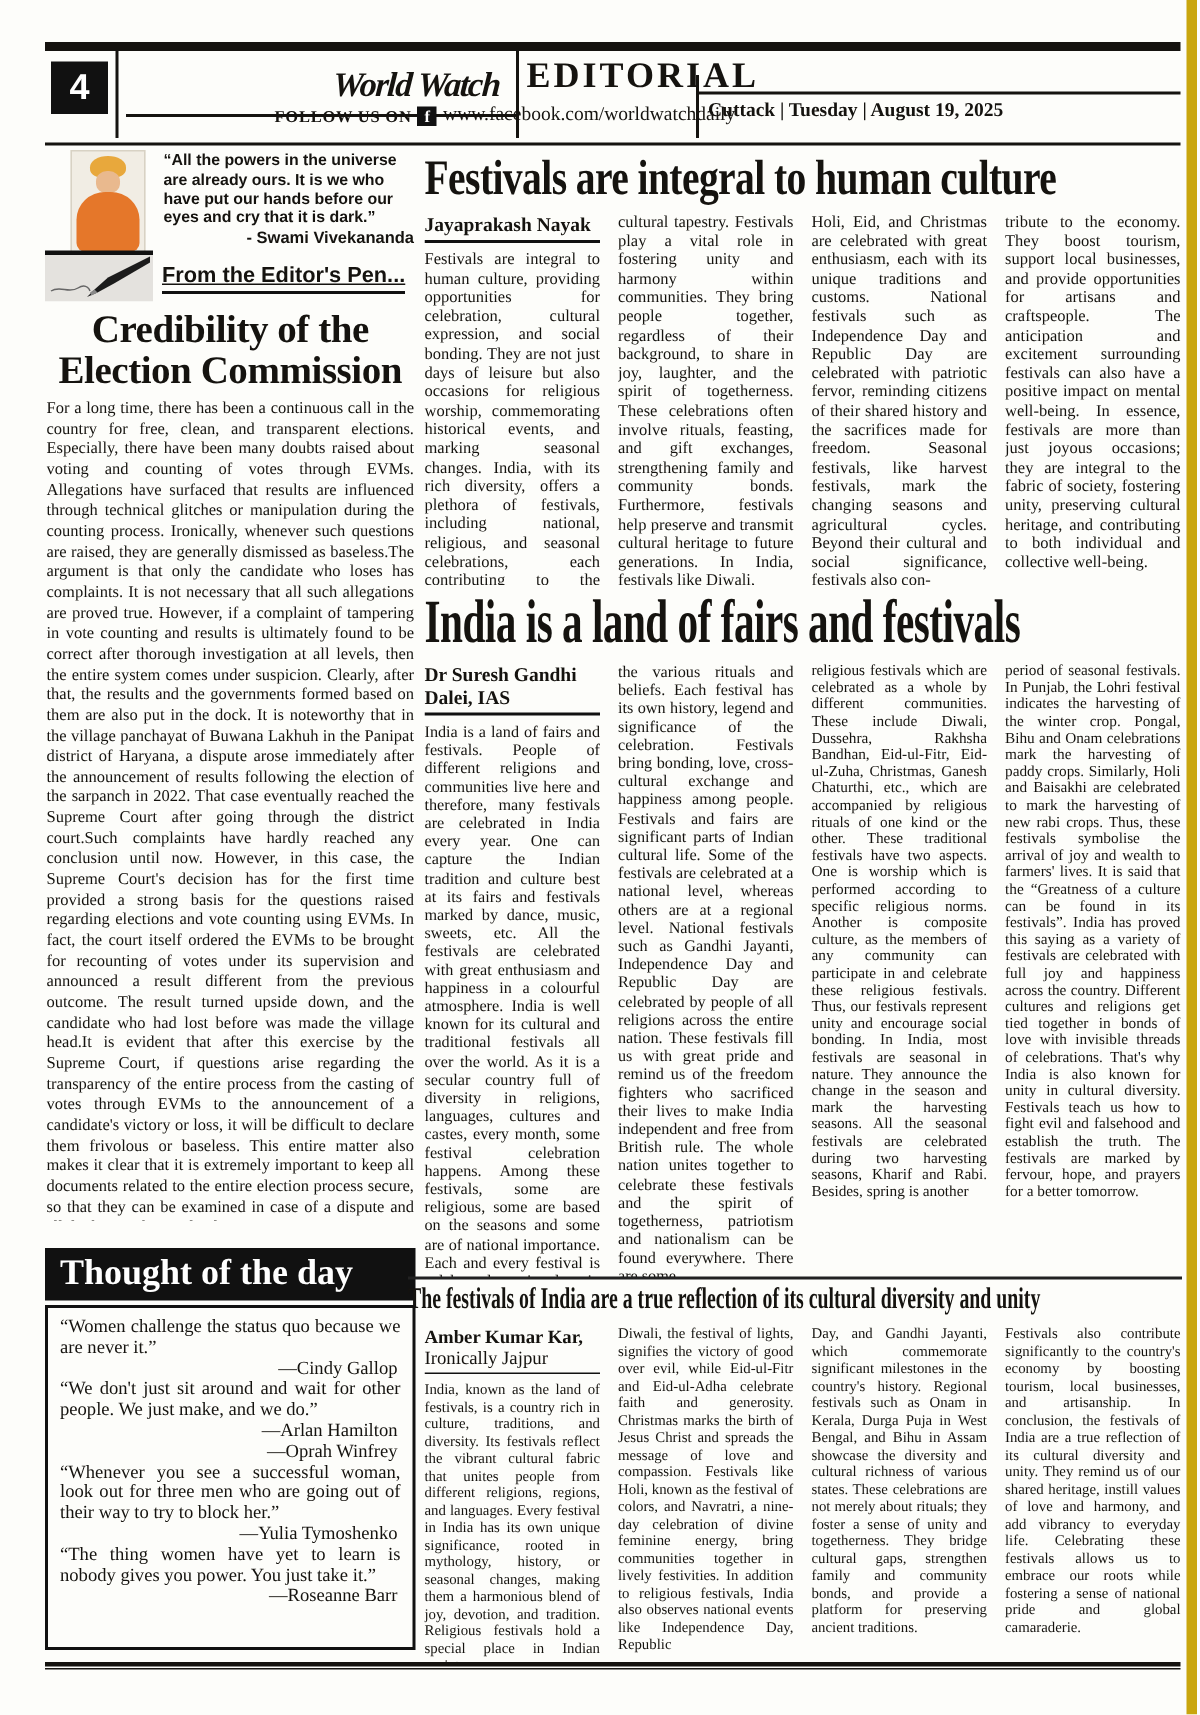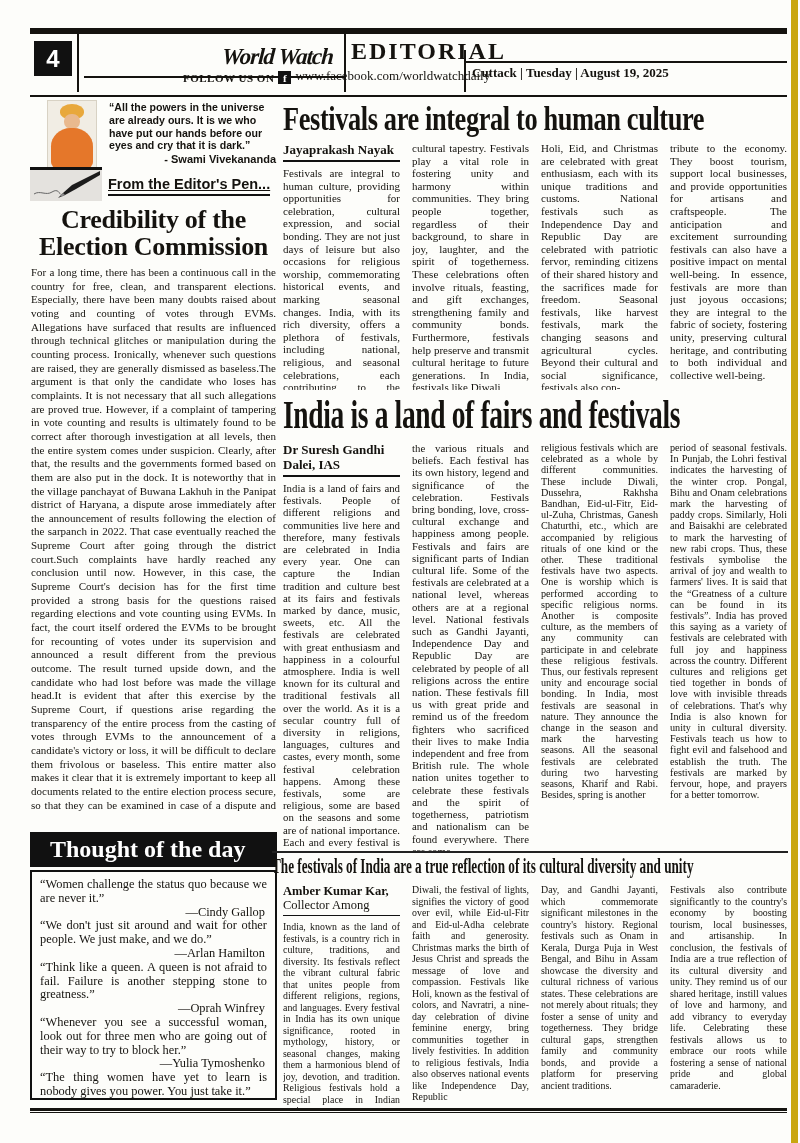--- a/index.html
+++ b/index.html
@@ -49,21 +49,21 @@
   .pen-img svg{display:block;}
   .pen-label{position:absolute;left:108px;top:176px;font-family:"Liberation Sans",sans-serif;
     font-weight:bold;font-size:14.5px;border-bottom:2.5px solid #111;padding-bottom:2px;white-space:nowrap;text-decoration:underline;}
   
   .ed-title{position:absolute;left:30px;top:206px;width:247px;text-align:center;
     font-weight:bold;font-size:26px;line-height:27px;letter-spacing:-.3px;}
   .ed-body{position:absolute;left:31px;top:266px;width:245px;height:548px;overflow:hidden;
     font-size:11px;line-height:13.65px;text-align:justify;}
   
   .thought-header{position:absolute;left:30px;top:832px;width:247px;height:35px;background:#111;
-    color:#fff;font-weight:bold;font-size:24px;line-height:35px;padding-left:20px;box-sizing:border-box;}
+    color:#fff;font-weight:bold;font-size:24px;line-height:35px;padding-left:10px;box-sizing:border-box;}
   .thought-box{position:absolute;left:30px;top:870px;width:247px;height:230px;box-sizing:border-box;
     border:2px solid #111;padding:6px 8px;overflow:hidden;}
   .tq-text{font-size:12.4px;line-height:13.8px;text-align:justify;}
   .tq-author{font-size:12.4px;line-height:13.8px;text-align:right;padding-right:2px;}
   
   .headline{position:absolute;left:283px;width:505px;overflow:hidden;white-space:nowrap;}
   .headline span{display:inline-block;font-weight:bold;transform-origin:0 50%;letter-spacing:-.5px;}
   .h1{top:101px;height:40px;}
   .h1 span{font-size:33px;transform:scaleX(.80);}
   .h2{top:390px;height:48px;text-align:right;}
@@ -139,21 +139,20 @@
   <div class="thought-box">
     <div>
       <div class="tq-text">“Women challenge the status quo because we are never it.”</div>
       <div class="tq-author">—Cindy Gallop</div>
     </div>
     <div>
       <div class="tq-text">“We don't just sit around and wait for other people. We just make, and we do.”</div>
       <div class="tq-author">—Arlan Hamilton</div>
     </div>
     <div>
-      <div class="tq-text">“Think like a queen. A queen is not afraid to fail. Failure is another stepping stone to greatness.”</div>
       <div class="tq-author">—Oprah Winfrey</div>
     </div>
     <div>
       <div class="tq-text">“Whenever you see a successful woman, look out for three men who are going out of their way to try to block her.”</div>
       <div class="tq-author">—Yulia Tymoshenko</div>
     </div>
     <div>
       <div class="tq-text">“The thing women have yet to learn is nobody gives you power. You just take it.”</div>
       <div class="tq-author">—Roseanne Barr</div>
     </div>
@@ -186,21 +185,21 @@
   </div>
 
   <div class="art3-rule"></div>
   <div class="headline h3">
     <span>The festivals of India are a true reflection of its cultural diversity and unity</span>
   </div>
   <div class="cols cols3">
     <div class="col">
       <div class="byline byline-a3">
         <span>Amber Kumar Kar,</span>
-        <span class="byline-role">Collector Among</span>
+        <span class="byline-role">Ironically Jajpur</span>
       </div>
       <span>India, known as the land of festivals, is a country rich in culture, traditions, and diversity. Its festivals reflect the vibrant cultural fabric that unites people from different religions, regions, and languages. Every festival in India has its own unique significance, rooted in mythology, history, or seasonal changes, making them a harmonious blend of joy, devotion, and tradition. Religious festivals hold a special place in Indian society.</span>
     </div>
     <div class="col">Diwali, the festival of lights, signifies the victory of good over evil, while Eid-ul-Fitr and Eid-ul-Adha celebrate faith and generosity. Christmas marks the birth of Jesus Christ and spreads the message of love and compassion. Festivals like Holi, known as the festival of colors, and Navratri, a nine-day celebration of divine feminine energy, bring communities together in lively festivities. In addition to religious festivals, India also observes national events like Independence Day, Republic</div>
     <div class="col">Day, and Gandhi Jayanti, which commemorate significant milestones in the country's history. Regional festivals such as Onam in Kerala, Durga Puja in West Bengal, and Bihu in Assam showcase the diversity and cultural richness of various states. These celebrations are not merely about rituals; they foster a sense of unity and togetherness. They bridge cultural gaps, strengthen family and community bonds, and provide a platform for preserving ancient traditions.</div>
     <div class="col">Festivals also contribute significantly to the country's economy by boosting tourism, local businesses, and artisanship. In conclusion, the festivals of India are a true reflection of its cultural diversity and unity. They remind us of our shared heritage, instill values of love and harmony, and add vibrancy to everyday life. Celebrating these festivals allows us to embrace our roots while fostering a sense of national pride and global camaraderie.</div>
   </div>
 
   <div class="bottom-rule"></div>
 </div>

